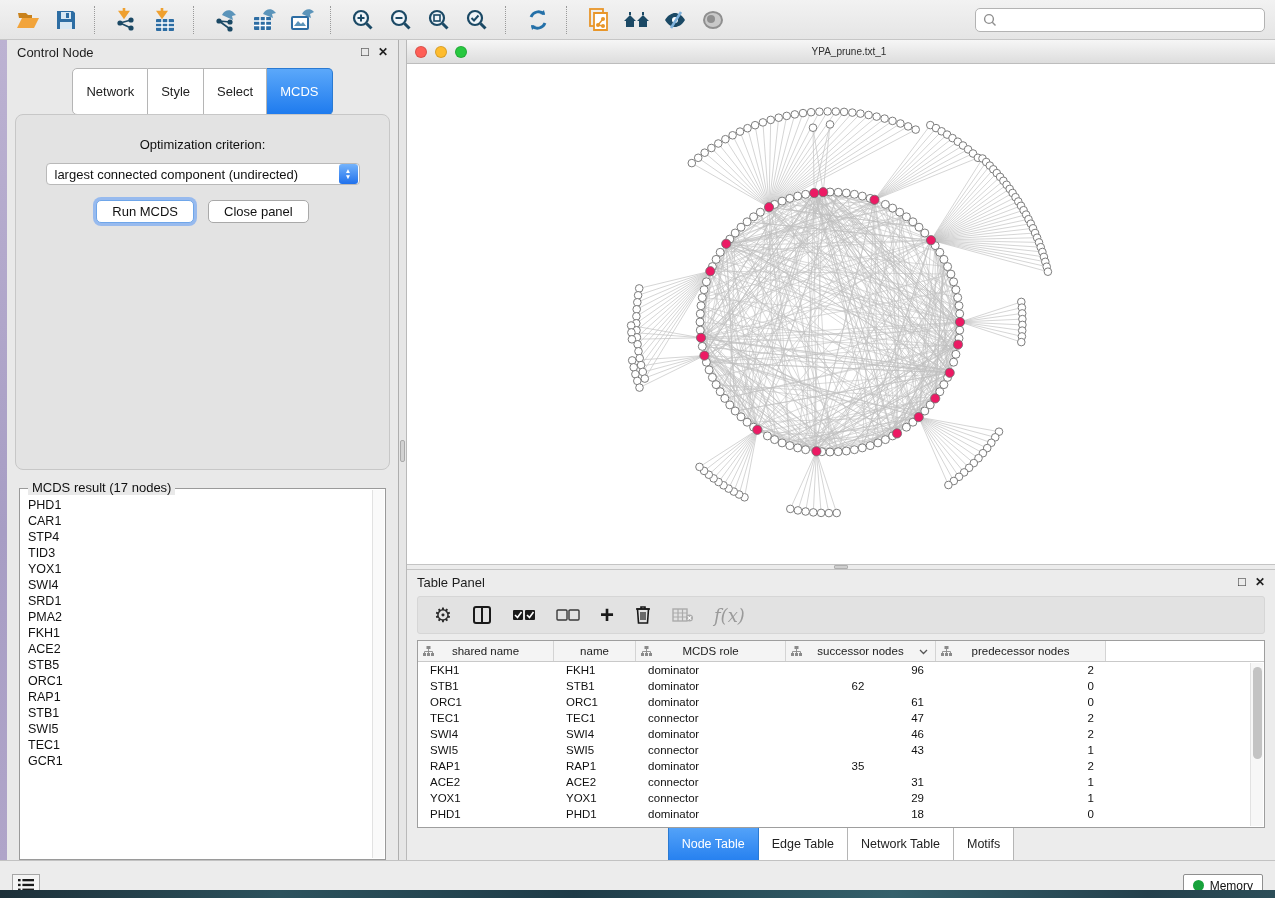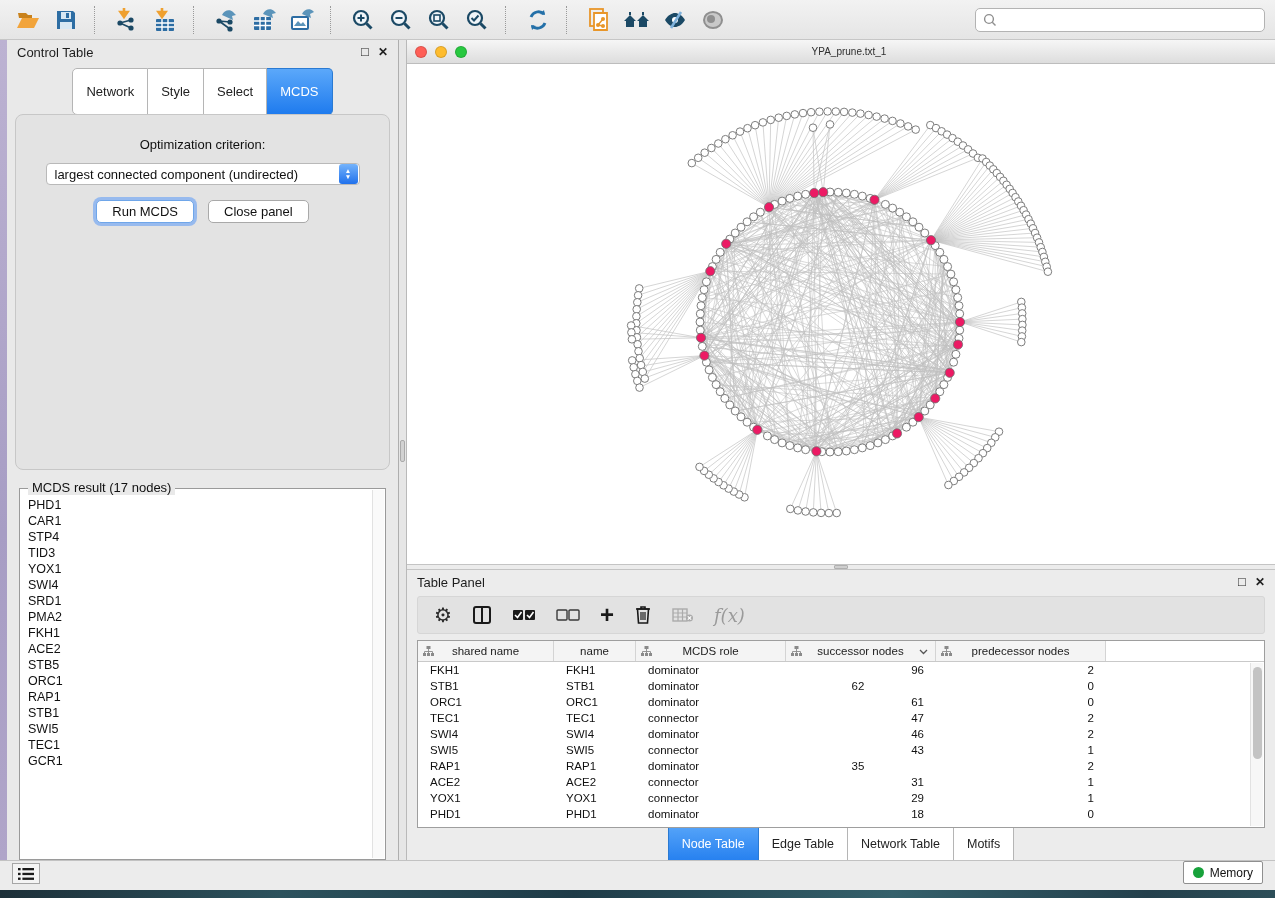--- a/index.html
+++ b/index.html
@@ -71,21 +71,21 @@
   .tbody{font-size:11.5px;color:#111}
   .tr{display:flex;height:16px;align-items:center}
   .td{padding:0 6px;white-space:nowrap;overflow:hidden}
   .td.txt{padding-left:12px}
   .td.num{text-align:right;padding-right:12px}
   .tscroll{position:absolute;top:22px;right:1px;bottom:1px;width:13px;background:#f7f7f7;border-left:1px solid #e2e2e2}
   .tthumb{position:absolute;top:4px;left:2px;width:9px;height:92px;background:#c3c3c3;border-radius:5px}
   .tp-tabs{height:32px;flex:0 0 32px;display:flex;justify-content:center;align-items:center}
 
   
-  .status-bar{height:30px;flex:0 0 30px;background:#ececec;border-top:1px solid #c2c2c2;display:flex;align-items:flex-end;padding:6px 12px}
+  .status-bar{height:30px;flex:0 0 30px;background:#ececec;border-top:1px solid #c2c2c2;display:flex;align-items:flex-start;padding:13px 12px}
   .list-btn{width:28px;height:21px;border:1px solid #a6a6a6;background:#f4f4f4;display:flex;align-items:center;justify-content:center}
   .memory-btn{margin-left:auto;display:flex;align-items:center;gap:6px;border:1px solid #8f8f8f;background:#fff;height:23px;padding:0 9px;font-size:12px;border-radius:2px;color:#111}
   .gdot{width:11px;height:11px;border-radius:50%;background:#17a23b}
   .wall-bottom{height:8px;flex:0 0 8px;background:linear-gradient(90deg,#1d3039,#2c525d 22%,#1e3b47 45%,#34606b 70%,#24404c 90%,#2c4e58)}
 </style>
 </head>
 <body>
 
 <div class="app">
 
@@ -227,21 +227,21 @@
         </svg>
       <input type="text" placeholder="" style="">
     </div>
   </div>
 
   <div class="main">
     <div class="wall-left"></div>
 
     <div class="control-panel">
       <div class="panel-header">
-        <span>Control Table</span>
+        <span>Control Node</span>
         <span class="win-btns">
           <span class="wbtn sq">□</span>
           <span class="wbtn">✕</span>
         </span>
       </div>
       <div class="cp-tabs" id="cp-tabs">
           <span class="tabseg">Network</span>
           <span class="tabseg">Style</span>
           <span class="tabseg">Select</span>
           <span class="tabseg active">MCDS</span>

